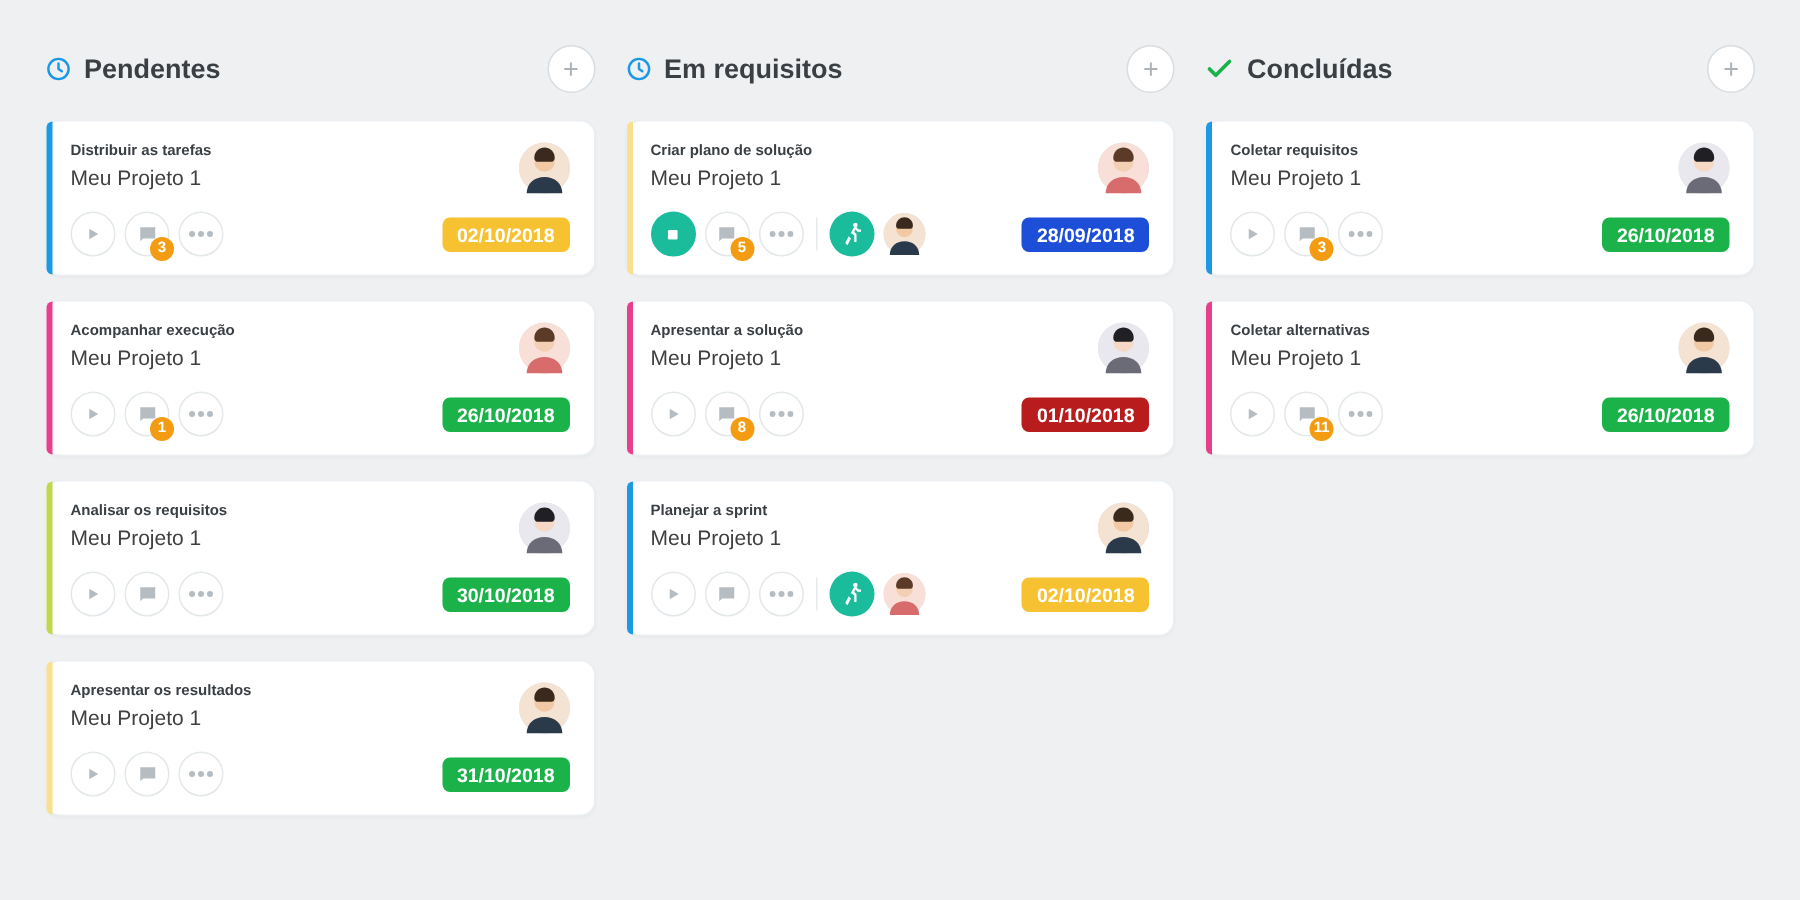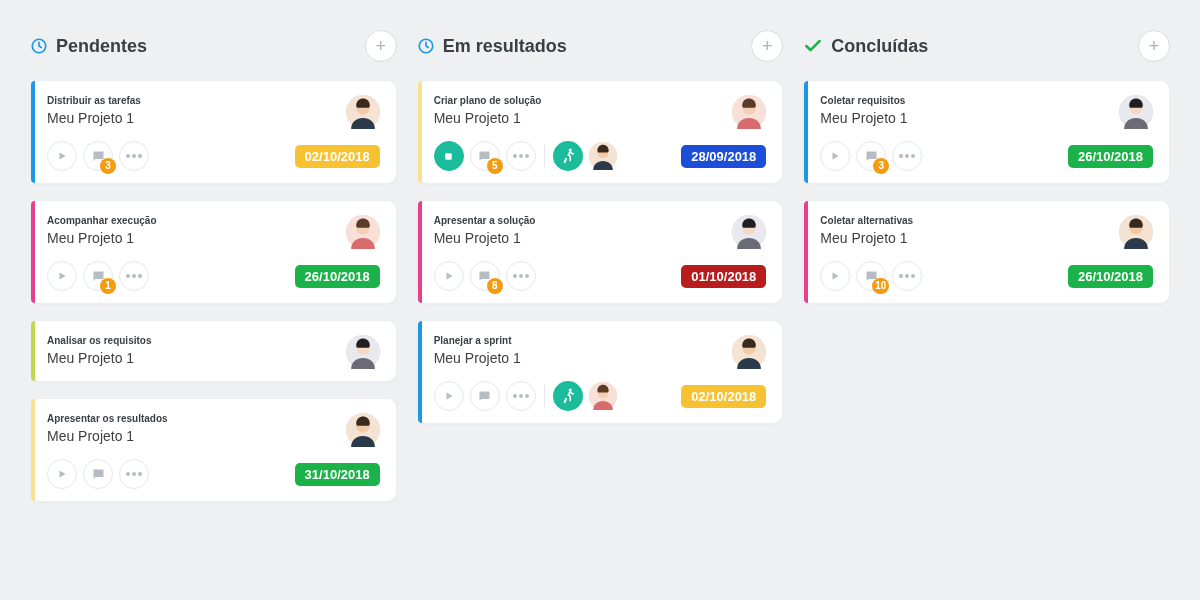--- a/index.html
+++ b/index.html
@@ -239,20 +239,43 @@
           <div class="card-title">Analisar os requisitos</div>
           <div class="card-project">Meu Projeto 1</div>
         </div>
         <span class="avatar"><svg width="34" height="34" viewBox="0 0 40 40">
                 <circle cx="20" cy="20" r="20" fill="#e8e8ee"></circle>
                 <circle cx="20" cy="15" r="8" fill="#f5d9c4"></circle>
                 <path d="M12 12c0-5 4-8 8-8s8 3 8 8c0 2-1 3-2 3H14c-1 0-2-1-2-3z" fill="#1f1f24"></path>
                 <path d="M6 40c0-8 6-13 14-13s14 5 14 13z" fill="#6b6b78"></path>
               </svg></span>
       </div>
+      <div class="card-bottom">
+        <div class="actions">
+          <div class="circ">
+                <svg width="12" height="12" viewBox="0 0 24 24" fill="#b5bdc2">
+                  <path d="M7 5v14l12-7z"></path>
+                </svg>
+              </div>
+          <div class="circ">
+                <svg width="15" height="15" viewBox="0 0 24 24" fill="#b5bdc2">
+                  <path d="M4 4h16v12H7l-3 3z"></path>
+                </svg>
+              </div>
+          <div class="circ">
+                <svg width="16" height="4" viewBox="0 0 16 4" fill="#b5bdc2">
+                  <circle cx="2" cy="2" r="2"></circle>
+                  <circle cx="8" cy="2" r="2"></circle>
+                  <circle cx="14" cy="2" r="2"></circle>
+                </svg>
+              </div>
+
+        </div>
+        <div class="date-pill" style="background:#1bb24a">30/10/2018</div>
+      </div>
     </div>
         <div class="card">
       <div class="stripe" style="background:#f9e08e"></div>
       <div class="card-top">
         <div>
           <div class="card-title">Apresentar os resultados</div>
           <div class="card-project">Meu Projeto 1</div>
         </div>
         <span class="avatar"><svg width="34" height="34" viewBox="0 0 40 40">
                 <circle cx="20" cy="20" r="20" fill="#f4e3d3"></circle>
@@ -289,21 +312,21 @@
   </div>
     <div class="column">
     <div class="col-header">
       <div class="col-title">
         <span class="clock-icon">
             <svg width="18" height="18" viewBox="0 0 24 24" fill="none" stroke="#1c99e6" stroke-width="2.2" stroke-linecap="round" stroke-linejoin="round">
               <circle cx="12" cy="12" r="9"></circle>
               <path d="M12 7v5l3 2"></path>
             </svg>
           </span>
-        <span>Em resultados</span>
+        <span>Em requisitos</span>
       </div>
       <div class="add-btn">+</div>
     </div>
     <div class="cards">
         <div class="card">
       <div class="stripe" style="background:#f9e08e"></div>
       <div class="card-top">
         <div>
           <div class="card-title">Criar plano de solução</div>
           <div class="card-project">Meu Projeto 1</div>
@@ -521,21 +544,21 @@
         <div class="actions">
           <div class="circ">
                 <svg width="12" height="12" viewBox="0 0 24 24" fill="#b5bdc2">
                   <path d="M7 5v14l12-7z"></path>
                 </svg>
               </div>
           <div class="circ">
                 <svg width="15" height="15" viewBox="0 0 24 24" fill="#b5bdc2">
                   <path d="M4 4h16v12H7l-3 3z"></path>
                 </svg>
-                <span class="badge">10</span>
+                <span class="badge">11</span>
               </div>
           <div class="circ">
                 <svg width="16" height="4" viewBox="0 0 16 4" fill="#b5bdc2">
                   <circle cx="2" cy="2" r="2"></circle>
                   <circle cx="8" cy="2" r="2"></circle>
                   <circle cx="14" cy="2" r="2"></circle>
                 </svg>
               </div>
 
         </div>

